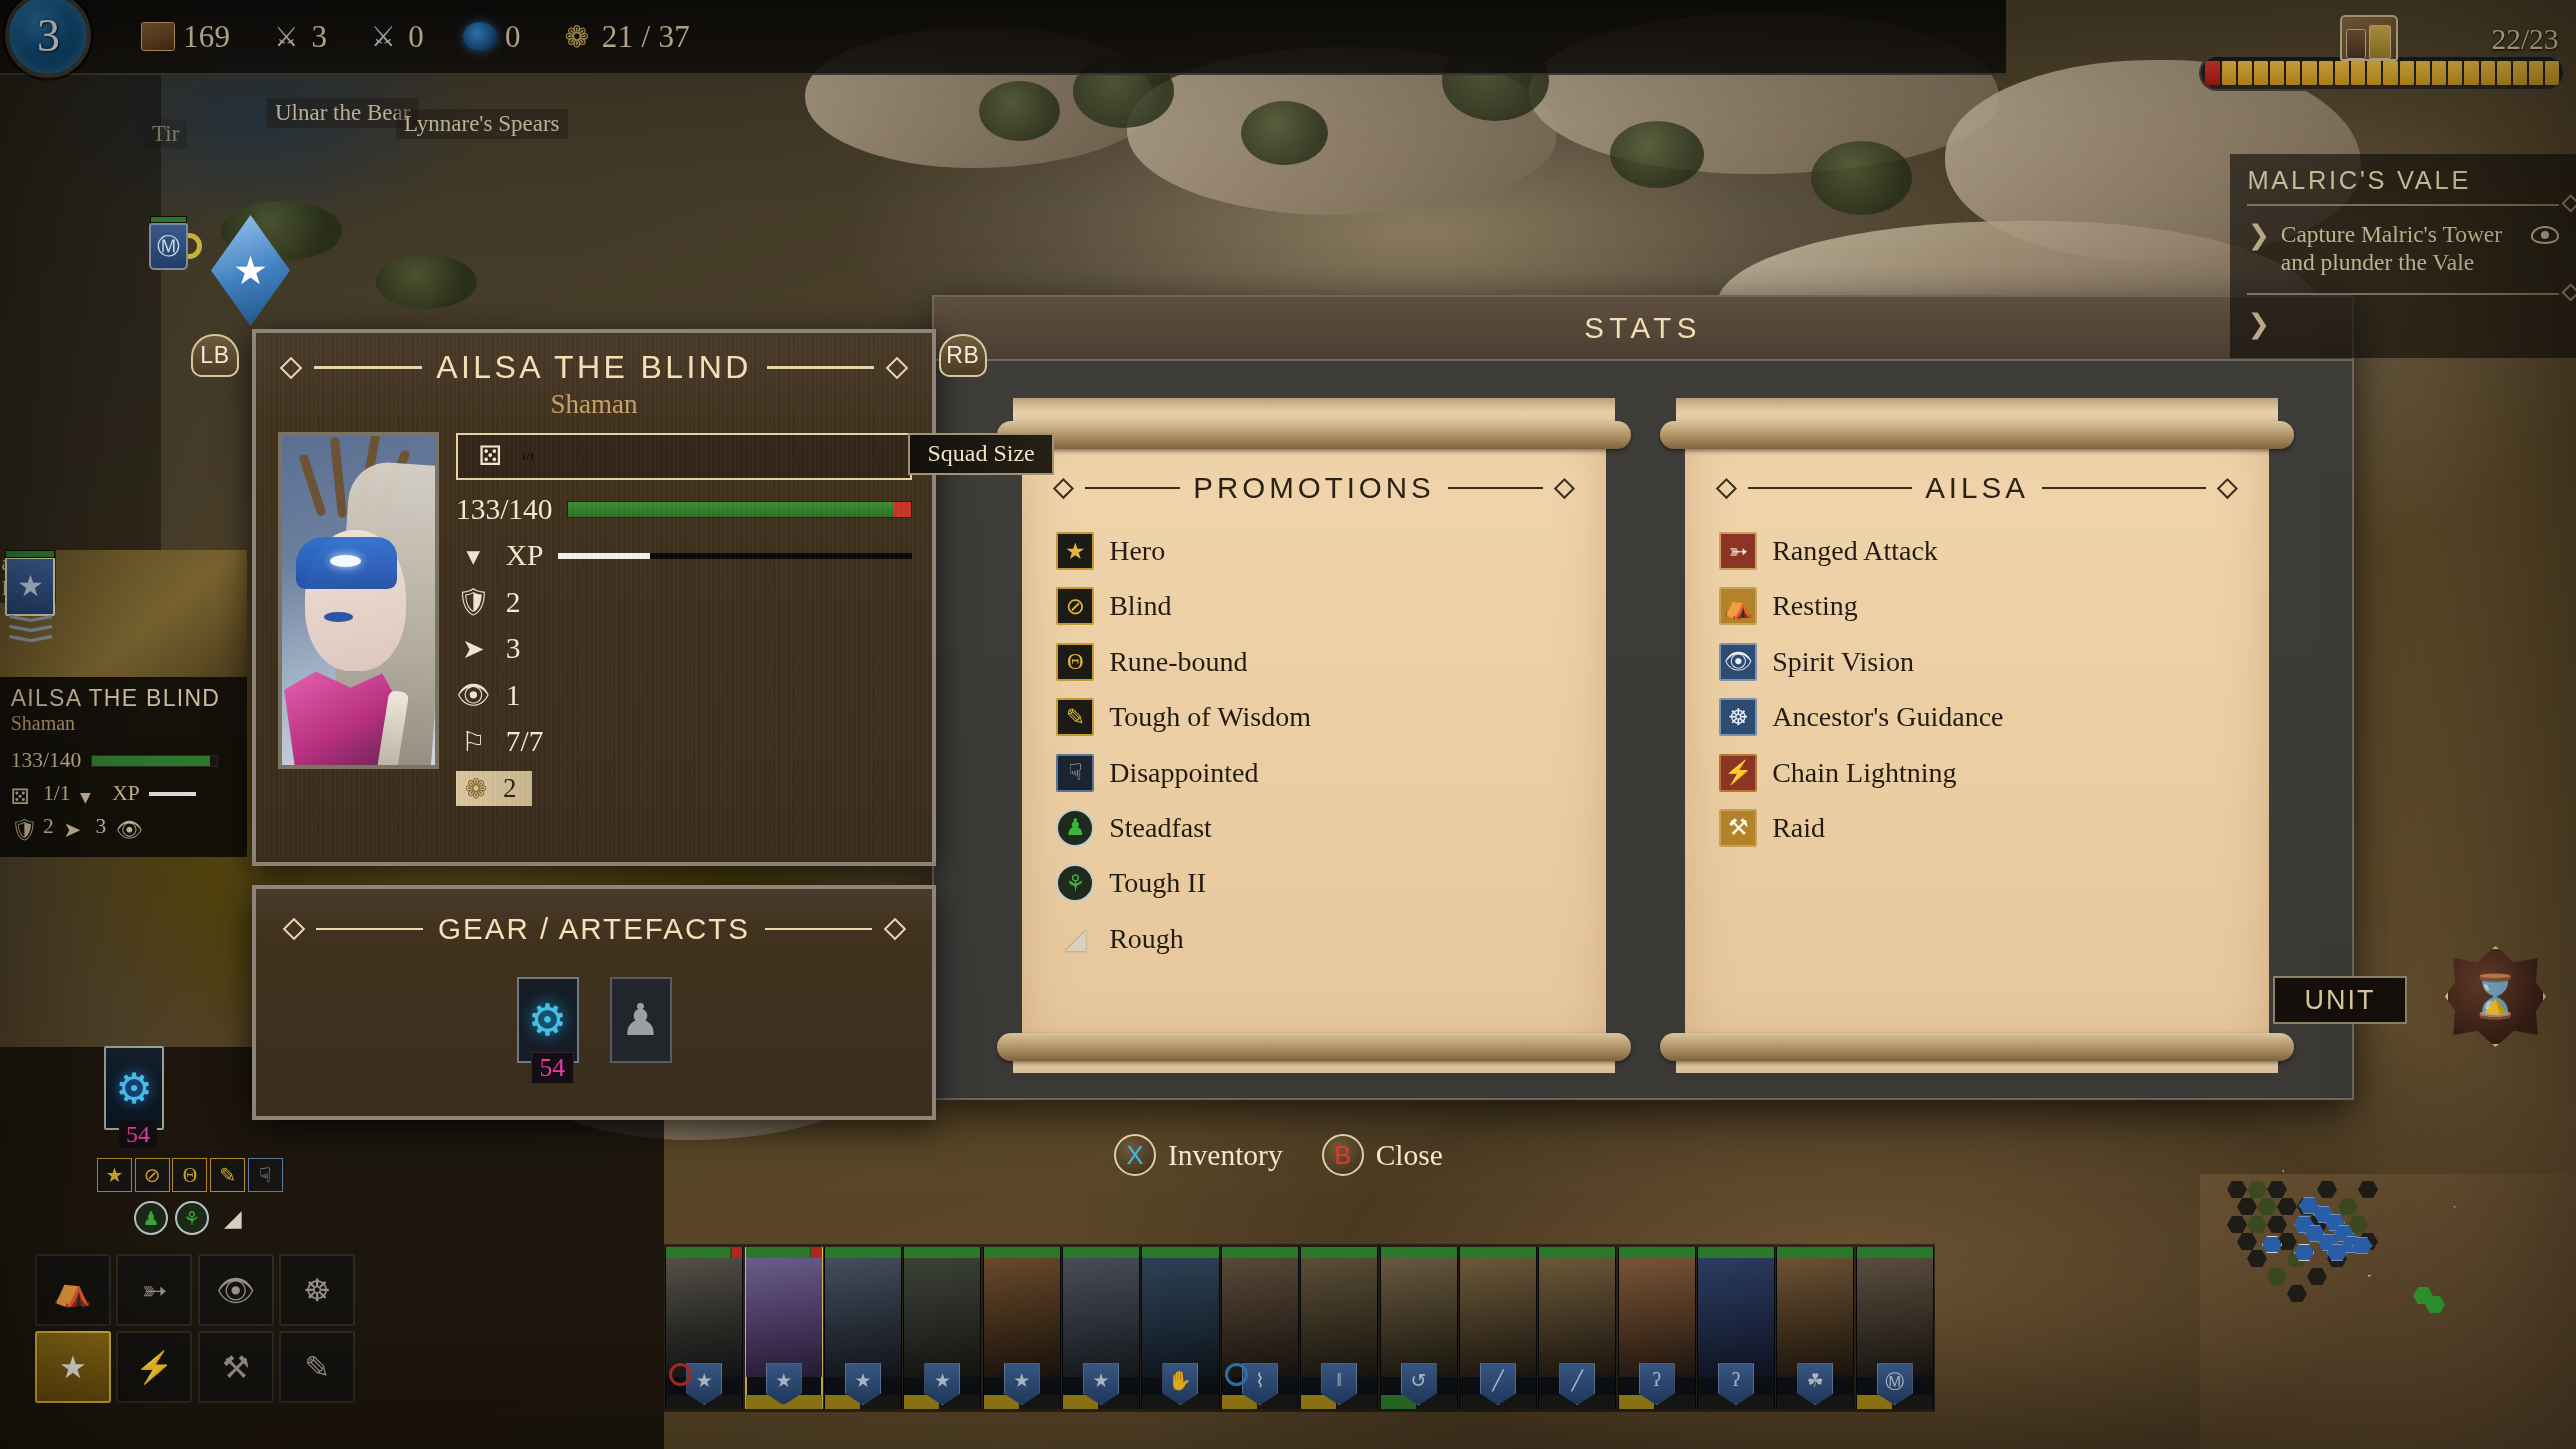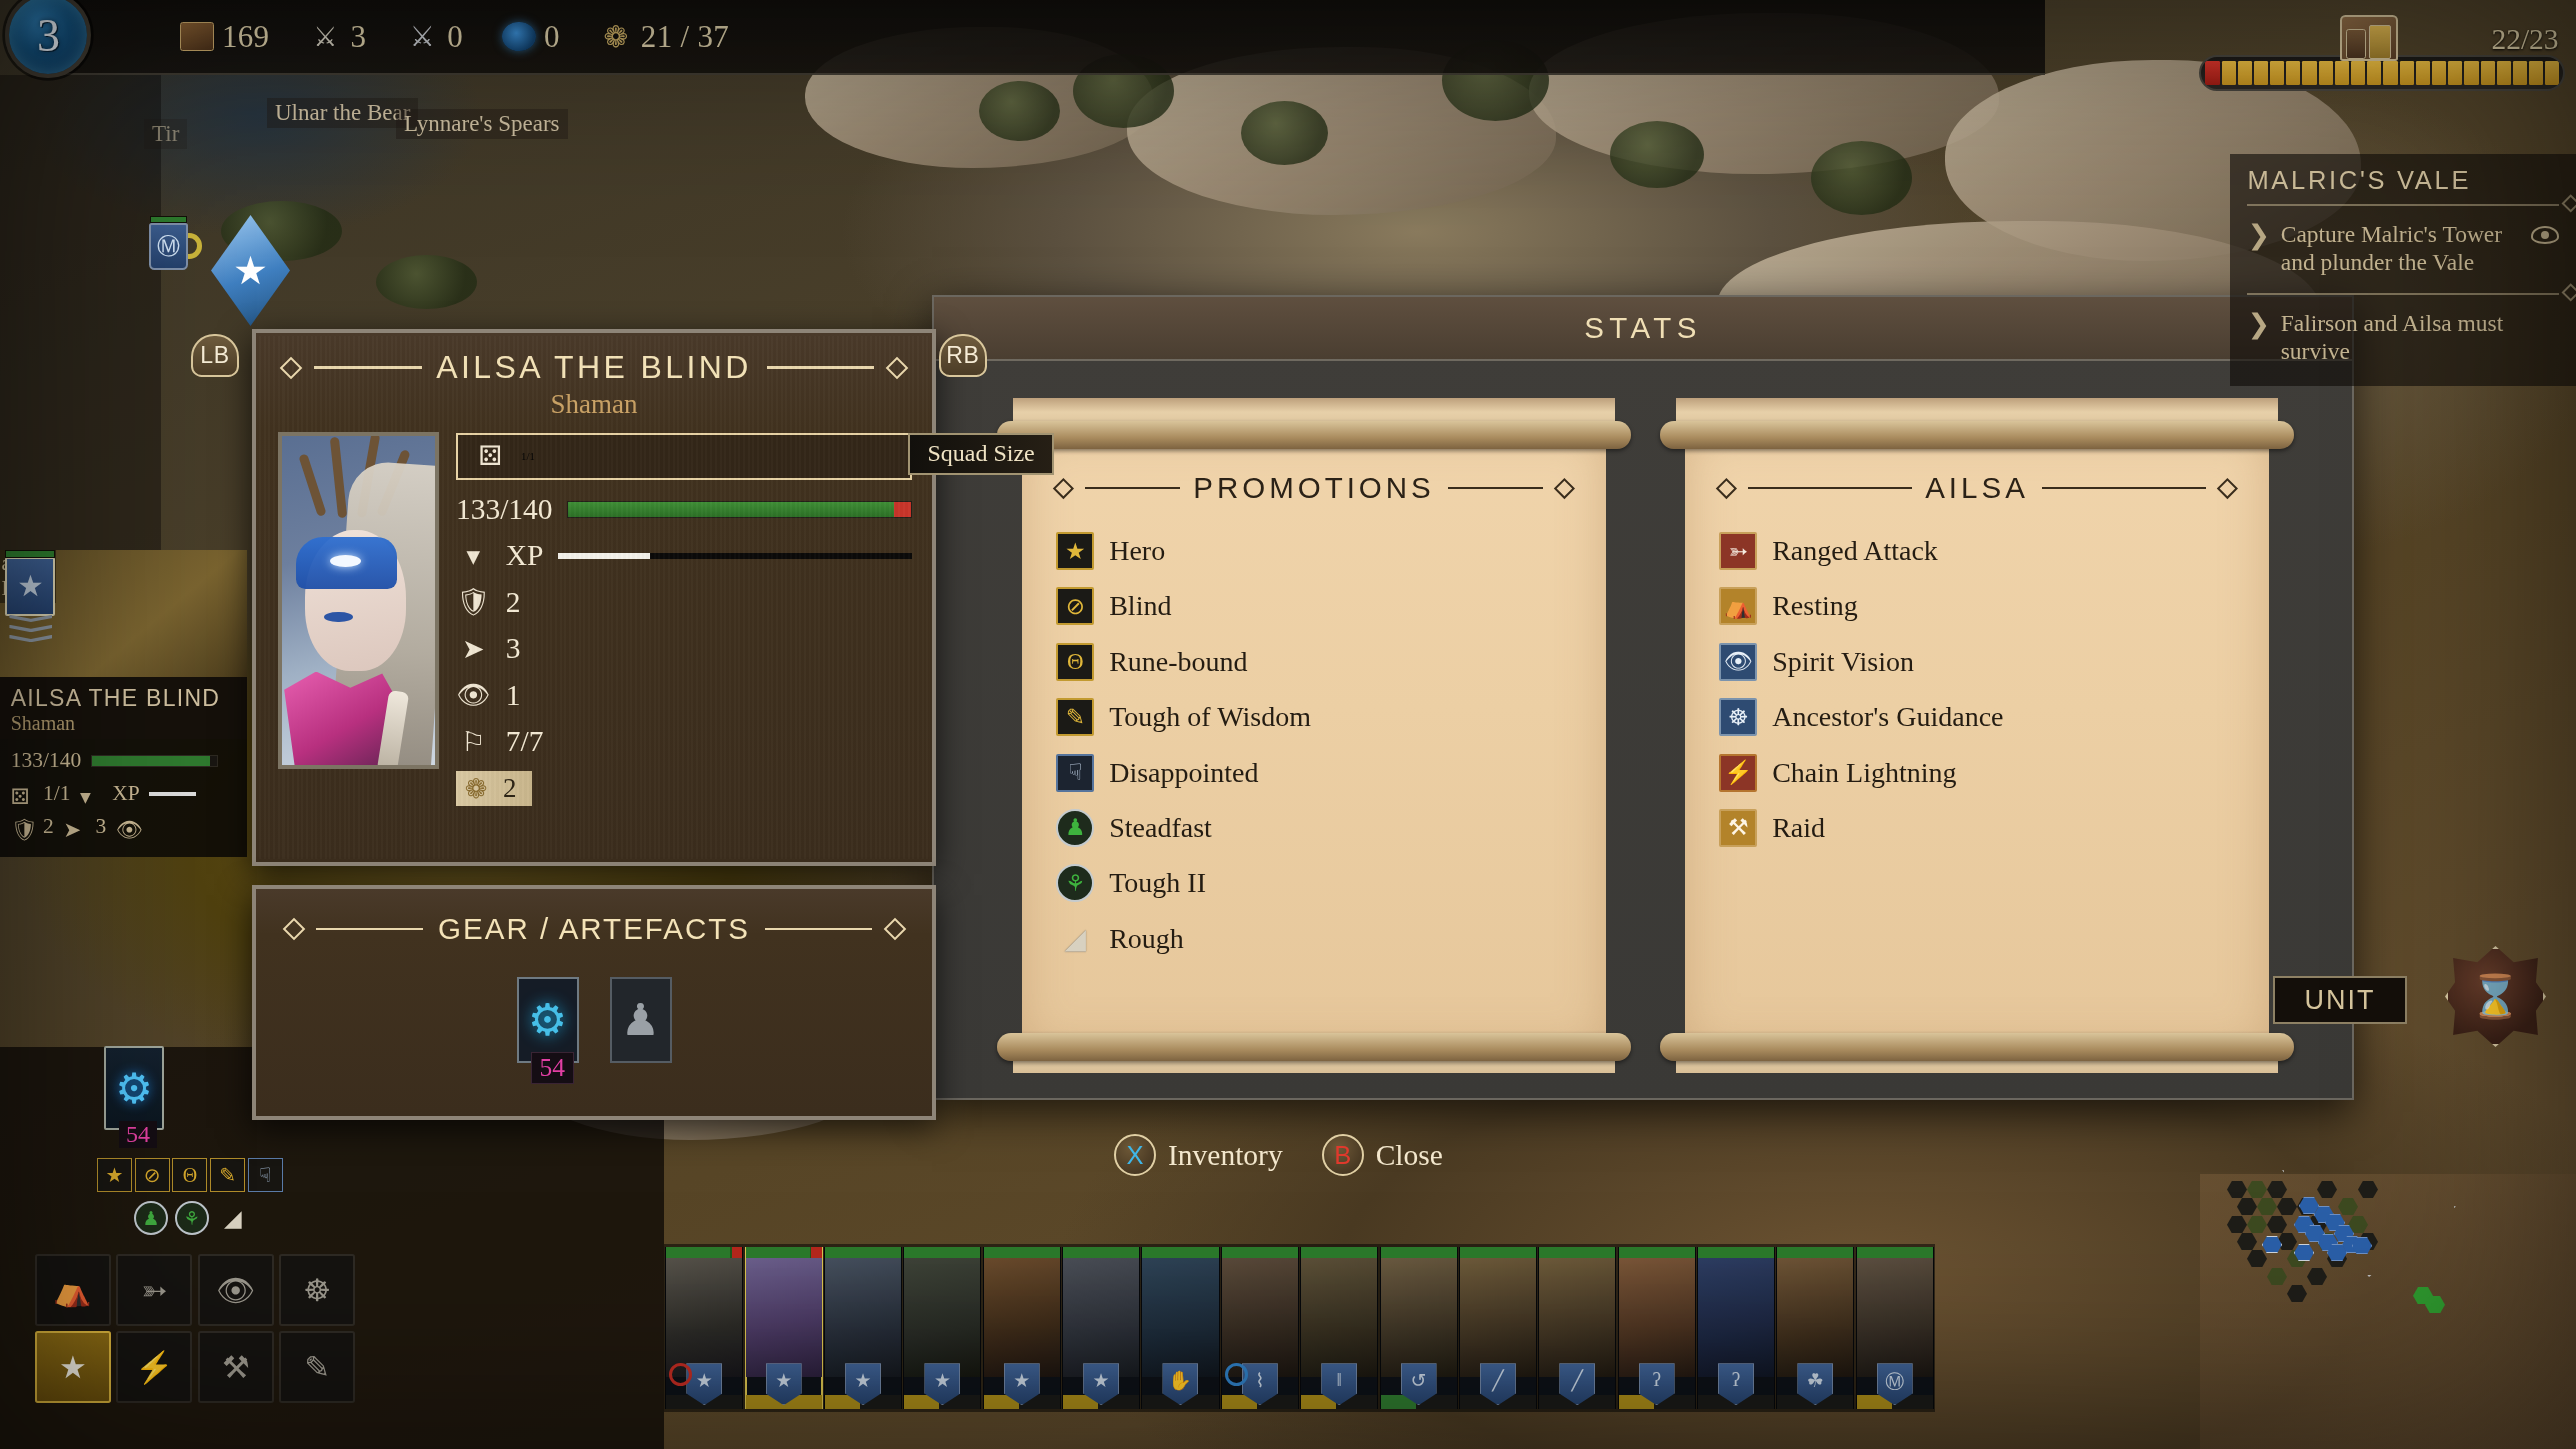--- a/index.html
+++ b/index.html
@@ -38,21 +38,20 @@
   }
   .dark-veil { position:absolute; background: rgba(8,6,4,.72); }
 
   
   #top-bar {
     position:absolute; left:0; top:0; width:2006px; height:75px;
     background: linear-gradient(180deg, rgba(14,12,10,.94), rgba(20,17,13,.90));
     border-bottom: 2px solid rgba(150,140,120,.35);
     display:flex; align-items:center; padding-left:141px; gap:0;
     z-index: 30;
-    margin-left: 39px;
   }
   .res { display:flex; align-items:center; gap:8px; margin-right:39px; }
   .res .rval { color:#d8cba6; font-size:31px; letter-spacing:0.3px; }
   .res-ico { width:34px; height:29.5px; position:relative; display:inline-block; }
 
   #turn-badge {
     position:absolute; left:5.4px; top:-8px; width:86px; height:86px; z-index:33;
     border-radius:50%;
     background: radial-gradient(circle at 38% 32%, #2e7fb6 0%, #14527f 42%, #0b2a48 100%);
     border:4.7px solid #3f3a31;
@@ -527,21 +526,20 @@
   <div class="quest-row">
     <span class="qchev">❯</span>
     <span class="qtext">Capture Malric's Tower and plunder the Vale</span>
     <span class="qeye"></span>
   </div>
   <div class="quest-rule">
       <span class="dia"></span>
     </div>
   <div class="quest-row">
     <span class="qchev">❯</span>
-    <span class="qtext">Falirson and Ailsa must survive</span>
   </div>
 </div>
 
 <div id="left-unit-card">
   <div class="ph">
     <div class="badge-wrap">
       <div class="lbl-float">a the Blind</div>
       <div class="minibadge">
         <div class="hp"></div>
         <span class="star">★</span>

